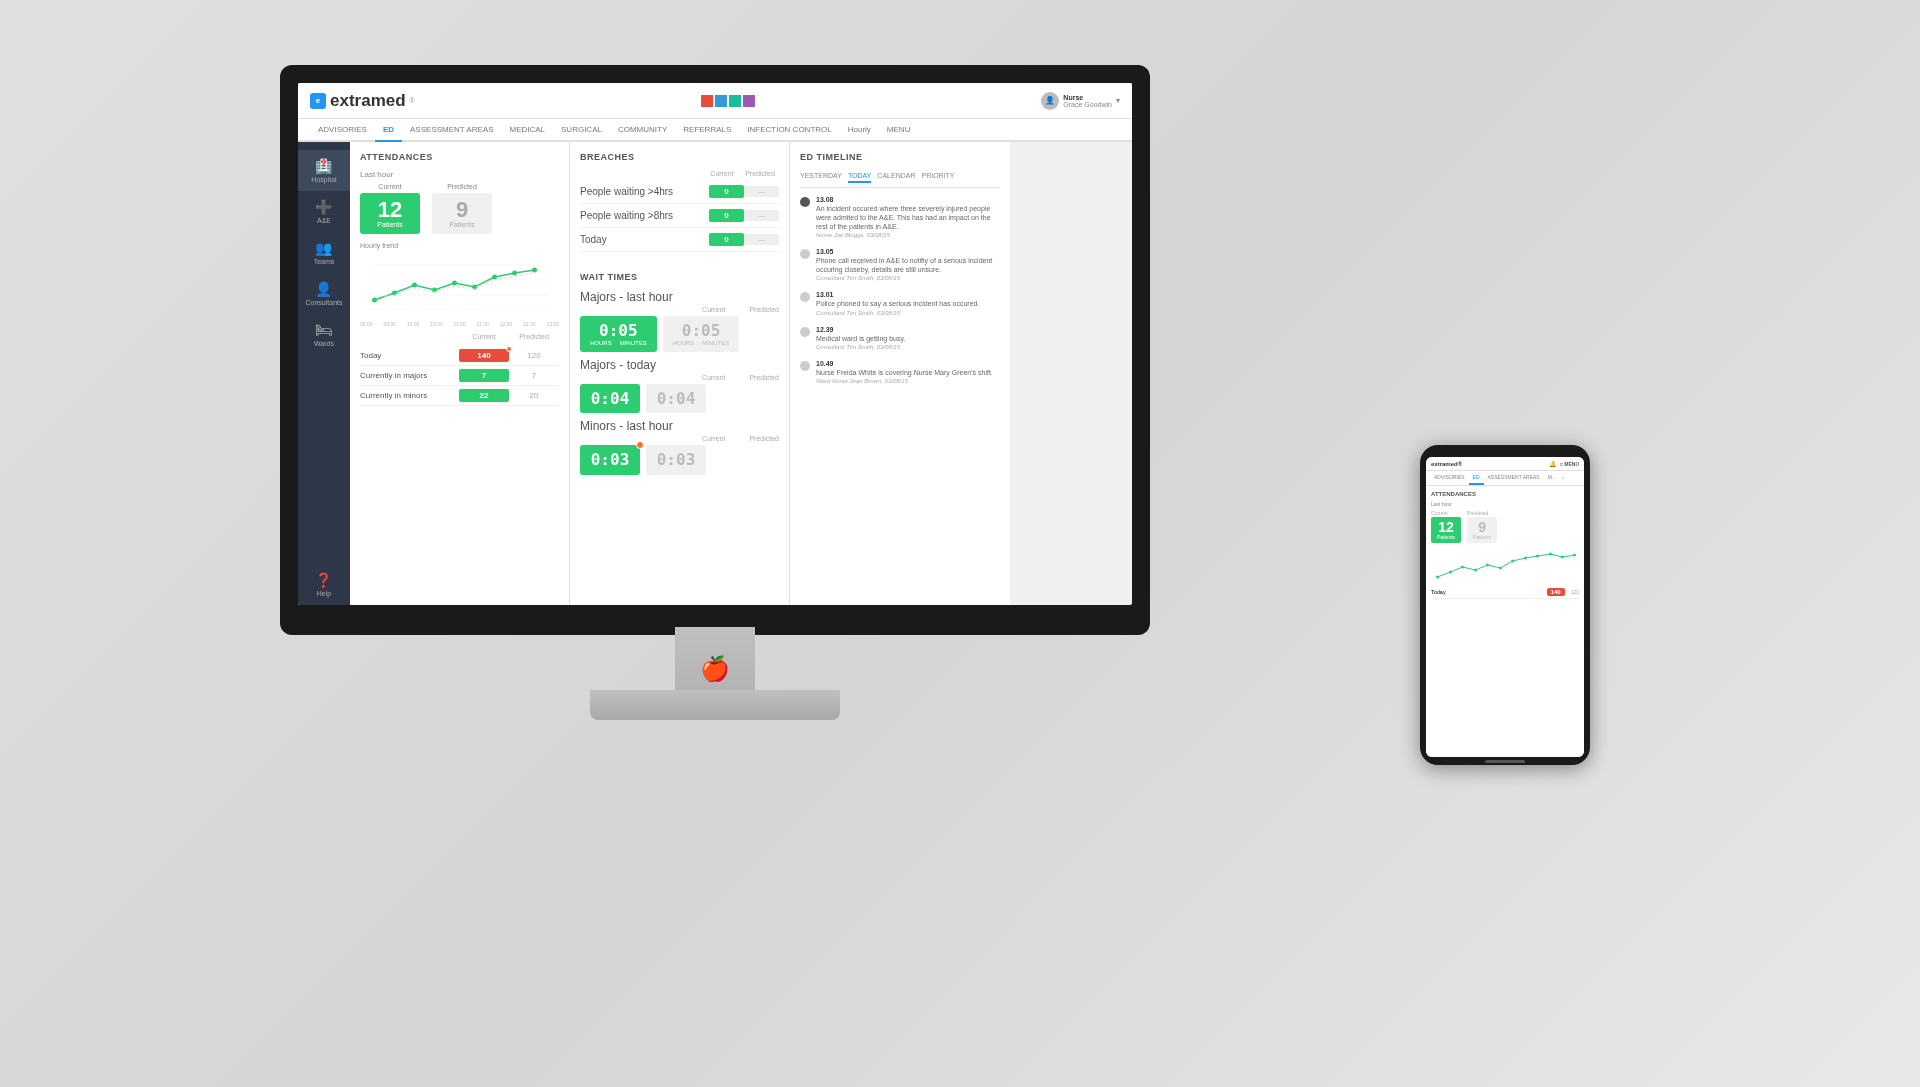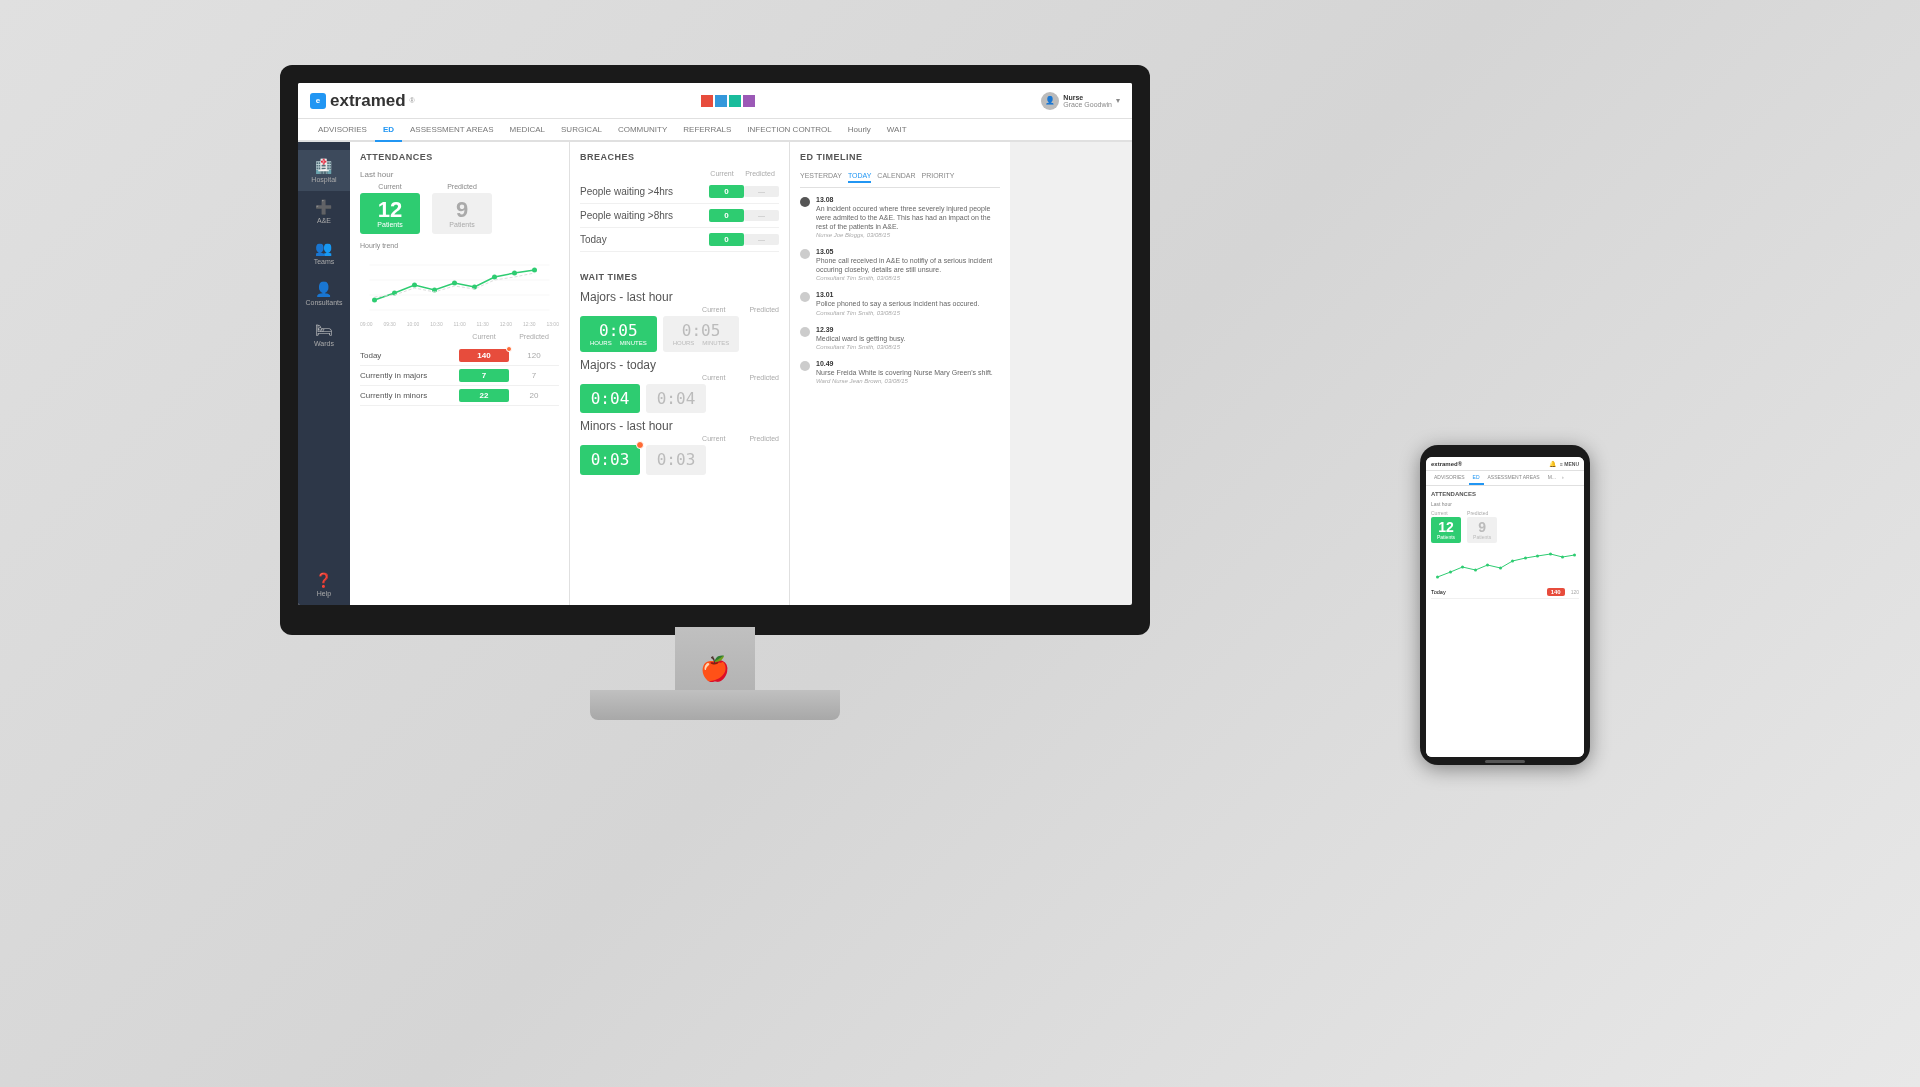--- a/index.html
+++ b/index.html
@@ -442,21 +442,21 @@
       color: #fff;
     }
 
     .time-display.gray {
       background: #f0f0f0;
       color: #bbb;
     }
 
     .time-num {
       font-size: 16px;
-      font-weight: normal;
+      font-weight: bold;
       line-height: 1.1;
       font-family: monospace;
     }
 
     .time-unit {
       font-size: 6px;
       text-transform: uppercase;
     }
 
     .time-row {
@@ -751,21 +751,21 @@
         <div class="nav-tabs">
           <div class="nav-tab">ADVISORIES</div>
           <div class="nav-tab active">ED</div>
           <div class="nav-tab">ASSESSMENT AREAS</div>
           <div class="nav-tab">MEDICAL</div>
           <div class="nav-tab">SURGICAL</div>
           <div class="nav-tab">COMMUNITY</div>
           <div class="nav-tab">REFERRALS</div>
           <div class="nav-tab">INFECTION CONTROL</div>
           <div class="nav-tab">Hourly</div>
-          <div class="nav-tab">WAIT</div>
+          <div class="nav-tab">MENU</div>
         </div>
 
         <div class="main-content">
 
           <div class="sidebar">
             <div class="sidebar-item active">
               <div class="sidebar-icon">🏥</div>
               <div class="sidebar-label">Hospital</div>
             </div>
             <div class="sidebar-item">

